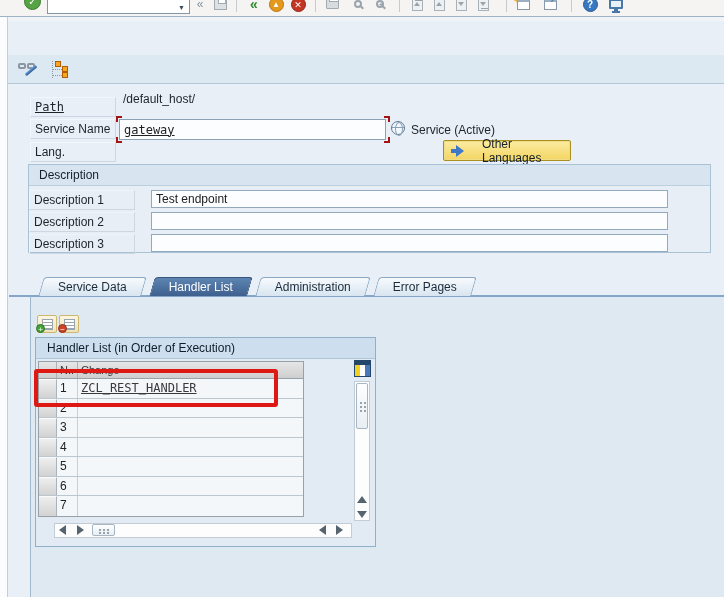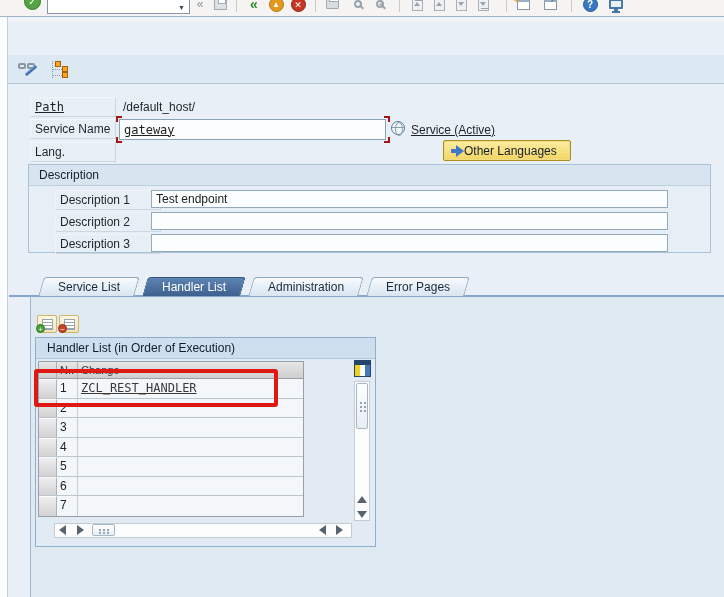--- a/index.html
+++ b/index.html
@@ -76,33 +76,33 @@
     border:1px solid #8aa0b4; border-radius:50%; }
   .globe::after { content:''; position:absolute; left:0; top:5px; width:12px; height:1px; background:#8aa0b4; }
   .combo { position:absolute; left:119px; top:141px; width:114px; height:20px;
     background:#f2f7fb; border:1px solid #8ba1b6; }
   .combo-val { position:absolute; left:5px; top:3px; font-size:12px; color:#1c242c; }
   .combo-btn { position:absolute; right:0; top:0; width:16px; height:18px; border-left:1px solid #b6c4d0;
     background:linear-gradient(#fdfdfe,#d9e3eb); display:flex; align-items:center; justify-content:center;
     font-size:7px; color:#24303a; }
   .ol-btn { position:absolute; left:443px; top:140px; width:128px; height:21px;
     background:linear-gradient(#fcecA2,#f3d562); border:1px solid #a88f20; border-radius:2px;
-    box-shadow:inset 0 0 0 1px #eedc86; display:flex; align-items:center; gap:0; padding:0 7px;
+    box-shadow:inset 0 0 0 1px #eedc86; display:flex; align-items:center; gap:18px; padding:0 7px;
     font-size:12px; color:#14202a; cursor:default; }
   .ol-arrow { position:relative; width:13px; height:12px; flex:0 0 13px; }
   .ol-arrow::before { content:''; position:absolute; left:0; top:4px; width:6px; height:4px; background:#3e78c8; }
   .ol-arrow::after { content:''; position:absolute; left:5px; top:0; width:0; height:0;
     border-top:6px solid transparent; border-bottom:6px solid transparent; border-left:8px solid #3e78c8; }
 
   
   .desc-box { position:absolute; left:28px; top:164px; width:683px; height:89px;
     border:1px solid #a9c2d6; background:#e7eef5; }
   .desc-head { height:21px; background:#d8e5f0; border-bottom:1px solid #bccfde;
     font-size:12px; padding:3px 0 0 10px; color:#14202c; }
-  .desc-lbl { position:absolute; left:26px; width:106px; font-size:12px; color:#1c242c; padding:2px 4px;
+  .desc-lbl { position:absolute; left:0; width:106px; font-size:12px; color:#1c242c; padding:2px 4px;
     border:1px solid; border-color:#eef4f9 #ccd7e1 #ccd7e1 #eef4f9; }
   .desc-input { position:absolute; left:122px; width:517px; height:18px; background:#fcfdfe;
     border:1px solid #93a9bd; font-size:12px; color:#222; padding:0 4px; }
 
   
   .tab-strip { position:absolute; left:41px; top:277px; height:19px; display:flex; gap:8px; }
   .tab { position:relative; height:19px; padding:0 17px; display:flex; align-items:center;
     font-size:12px; color:#1a2a3a; z-index:1; cursor:default; }
   .tab::before { content:''; position:absolute; inset:0; transform:skewX(-16deg);
     background:linear-gradient(#f7fafd,#d8e5f0); border:1px solid #8ca7c1; border-bottom:none;
@@ -266,30 +266,30 @@
     <div class="tree-icon">
       <span class="tree-sq tsq1"></span>
       <span class="tree-h th1"></span>
       <span class="tree-sq tsq2"></span>
       <span class="tree-h th2"></span>
       <span class="tree-sq tsq3"></span>
     </div>
   </div>
 
   <div class="lbl mono" style="left:30px;top:97px;width:86px;">Path</div>
-  <div class="plain-value" style="left:123px;top:100px;">/default_host/</div>
+  <div class="plain-value" style="left:123px;top:92px;">/default_host/</div>
 
   <div class="lbl" style="left:30px;top:119px;width:86px;">Service Name</div>
   <input class="txt-input mono" style="left: 119px; top: 119px; width: 267px; height: 21px;" value="gateway">
   <div class="fb" style="left:116px;top:116px;border-left-width:2px;border-top-width:2px;"></div>
   <div class="fb" style="left:116px;top:137px;border-left-width:2px;border-bottom-width:2px;"></div>
   <div class="fb" style="left:384px;top:116px;border-right-width:2px;border-top-width:2px;"></div>
   <div class="fb" style="left:384px;top:137px;border-right-width:2px;border-bottom-width:2px;"></div>
   <div class="globe"></div>
-  <div class="plain-value" style="left:411px;top:123px;text-decoration:underline;">Service (Active)</div>
+  <div class="plain-value" style="left:411px;top:123px;">Service (Active)</div>
 
   <div class="lbl" style="left:30px;top:142px;width:86px;">Lang.</div>
   <div class="ol-btn">
     <span class="ol-arrow"></span>
     <span>Other Languages</span>
   </div>
 
   <div class="desc-box">
     <div class="desc-head">Description</div>
     <div class="desc-lbl" style="top:25px;">Description 1</div>
@@ -297,21 +297,21 @@
     <div class="desc-lbl" style="top:47px;">Description 2</div>
     <input class="desc-input" style="top: 47px;" value="">
     <div class="desc-lbl" style="top:69px;">Description 3</div>
     <input class="desc-input" style="top: 69px;" value="">
   </div>
 
   <div class="panel-topline"></div>
   <div class="tab-panel"></div>
   <div class="tab-strip">
       <div class="tab">
-        <span>Service List</span>
+        <span>Service Data</span>
       </div>
       <div class="tab active">
         <span>Handler List</span>
       </div>
       <div class="tab">
         <span>Administration</span>
       </div>
       <div class="tab">
         <span>Error Pages</span>
       </div>

